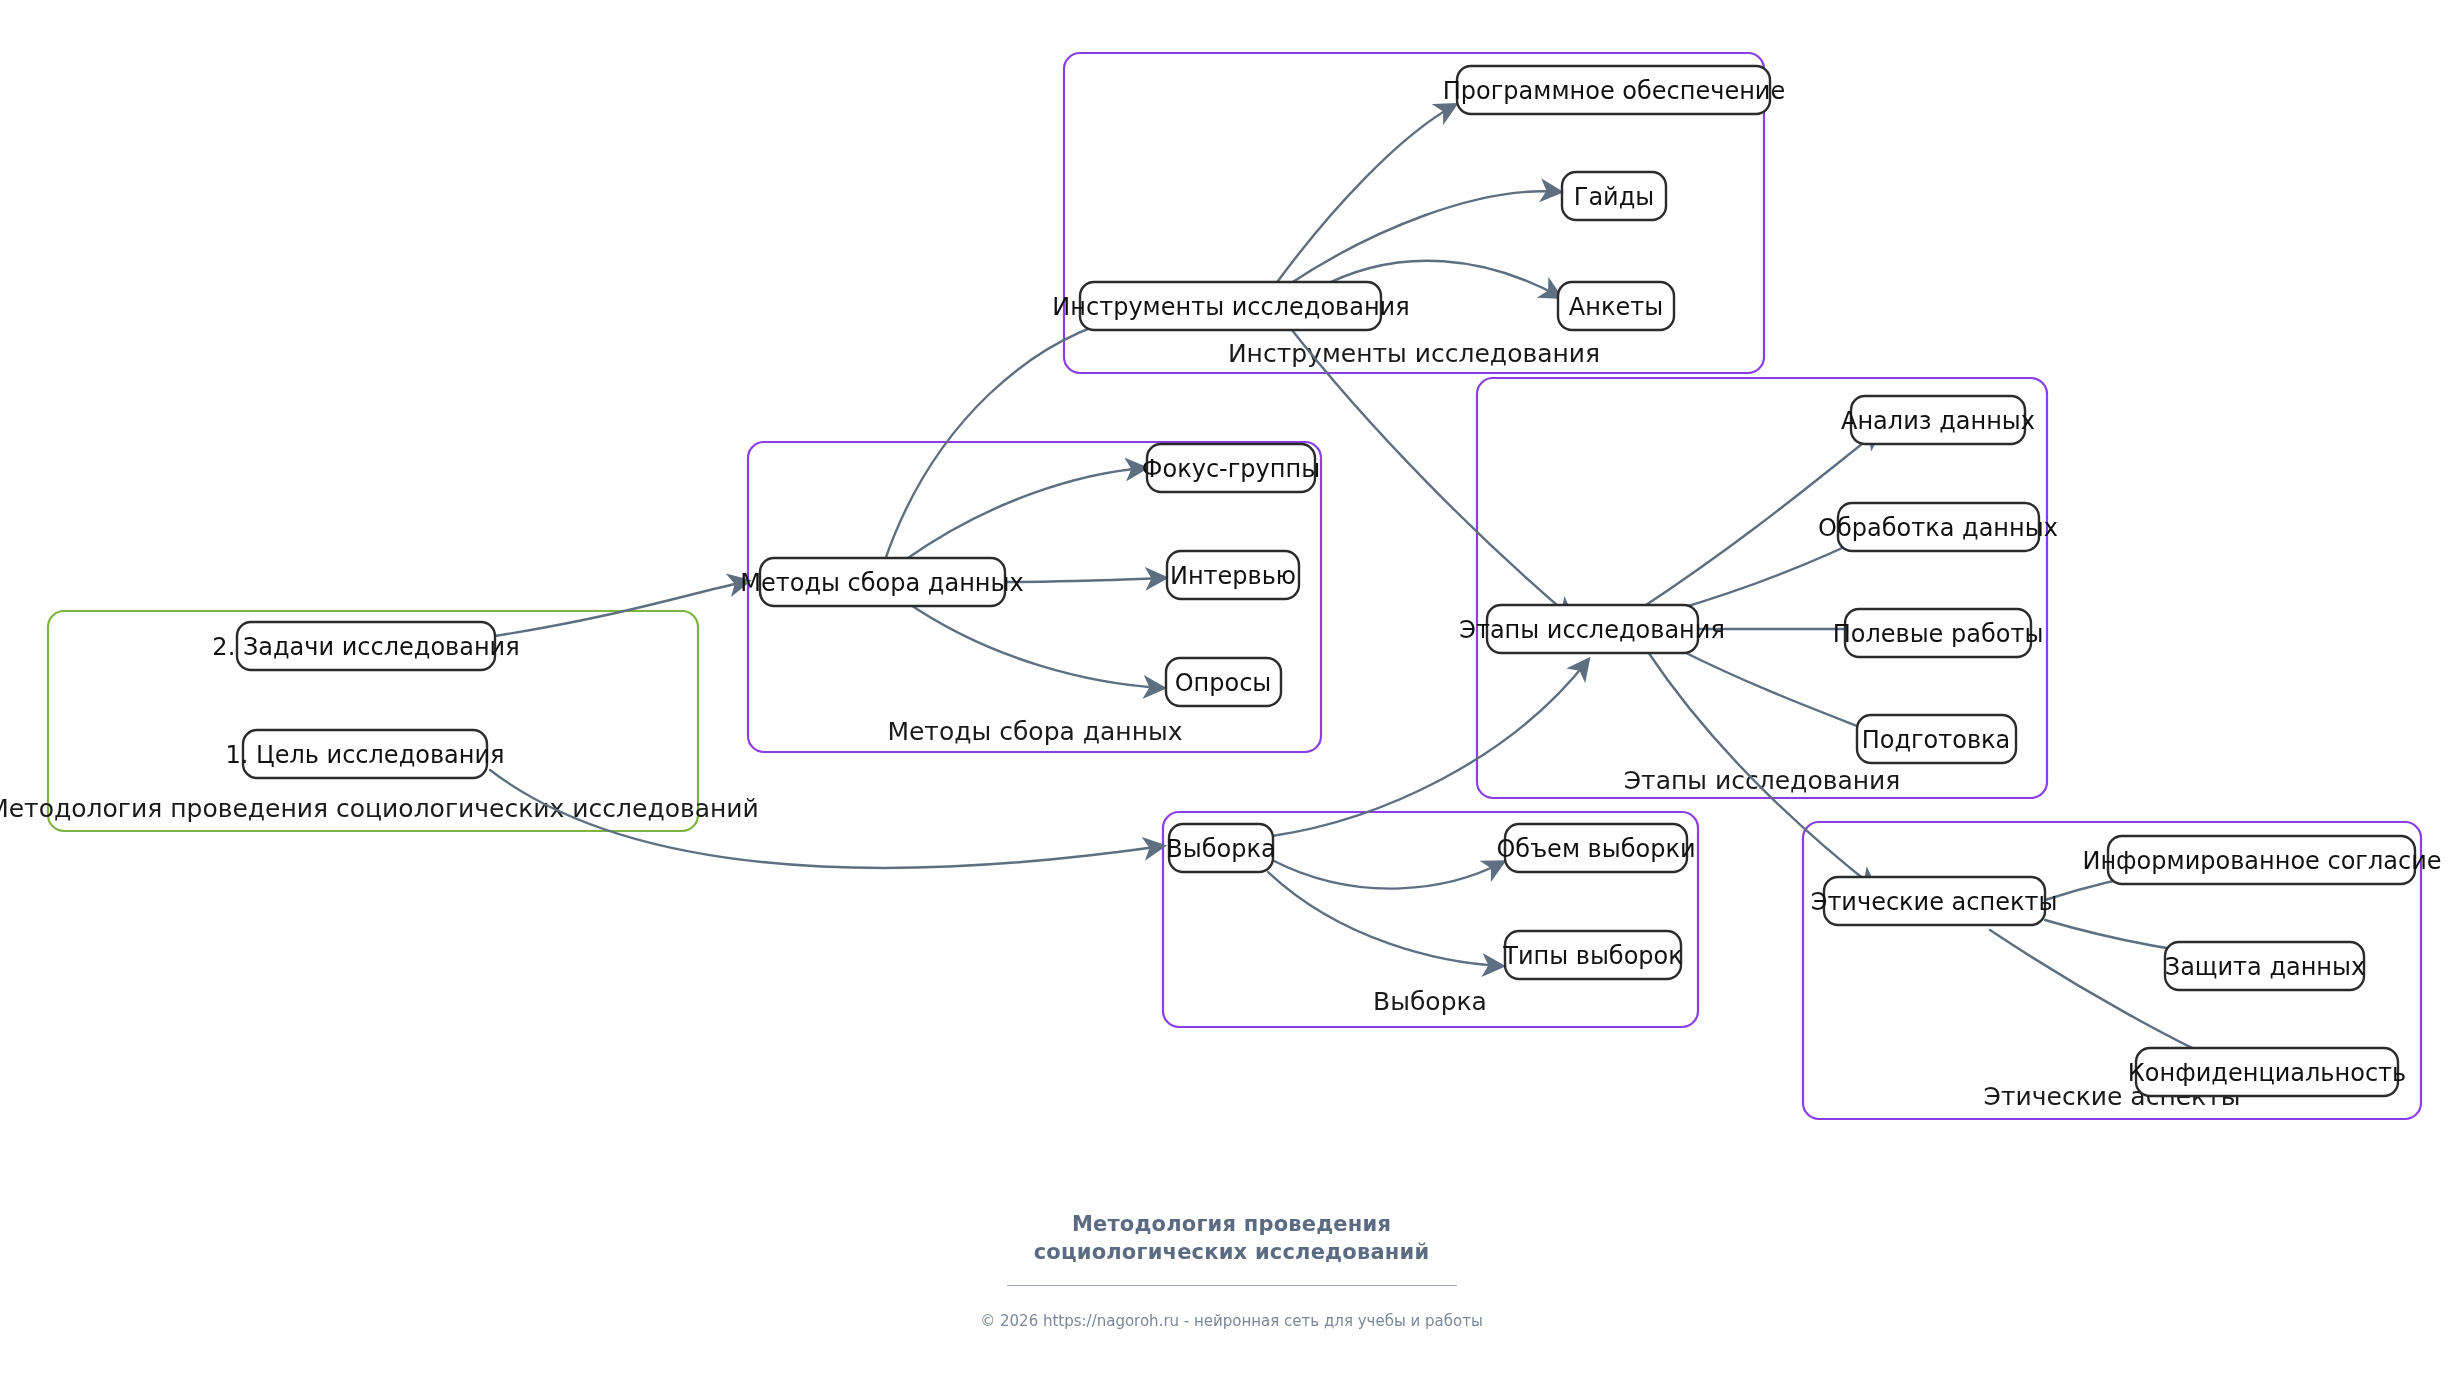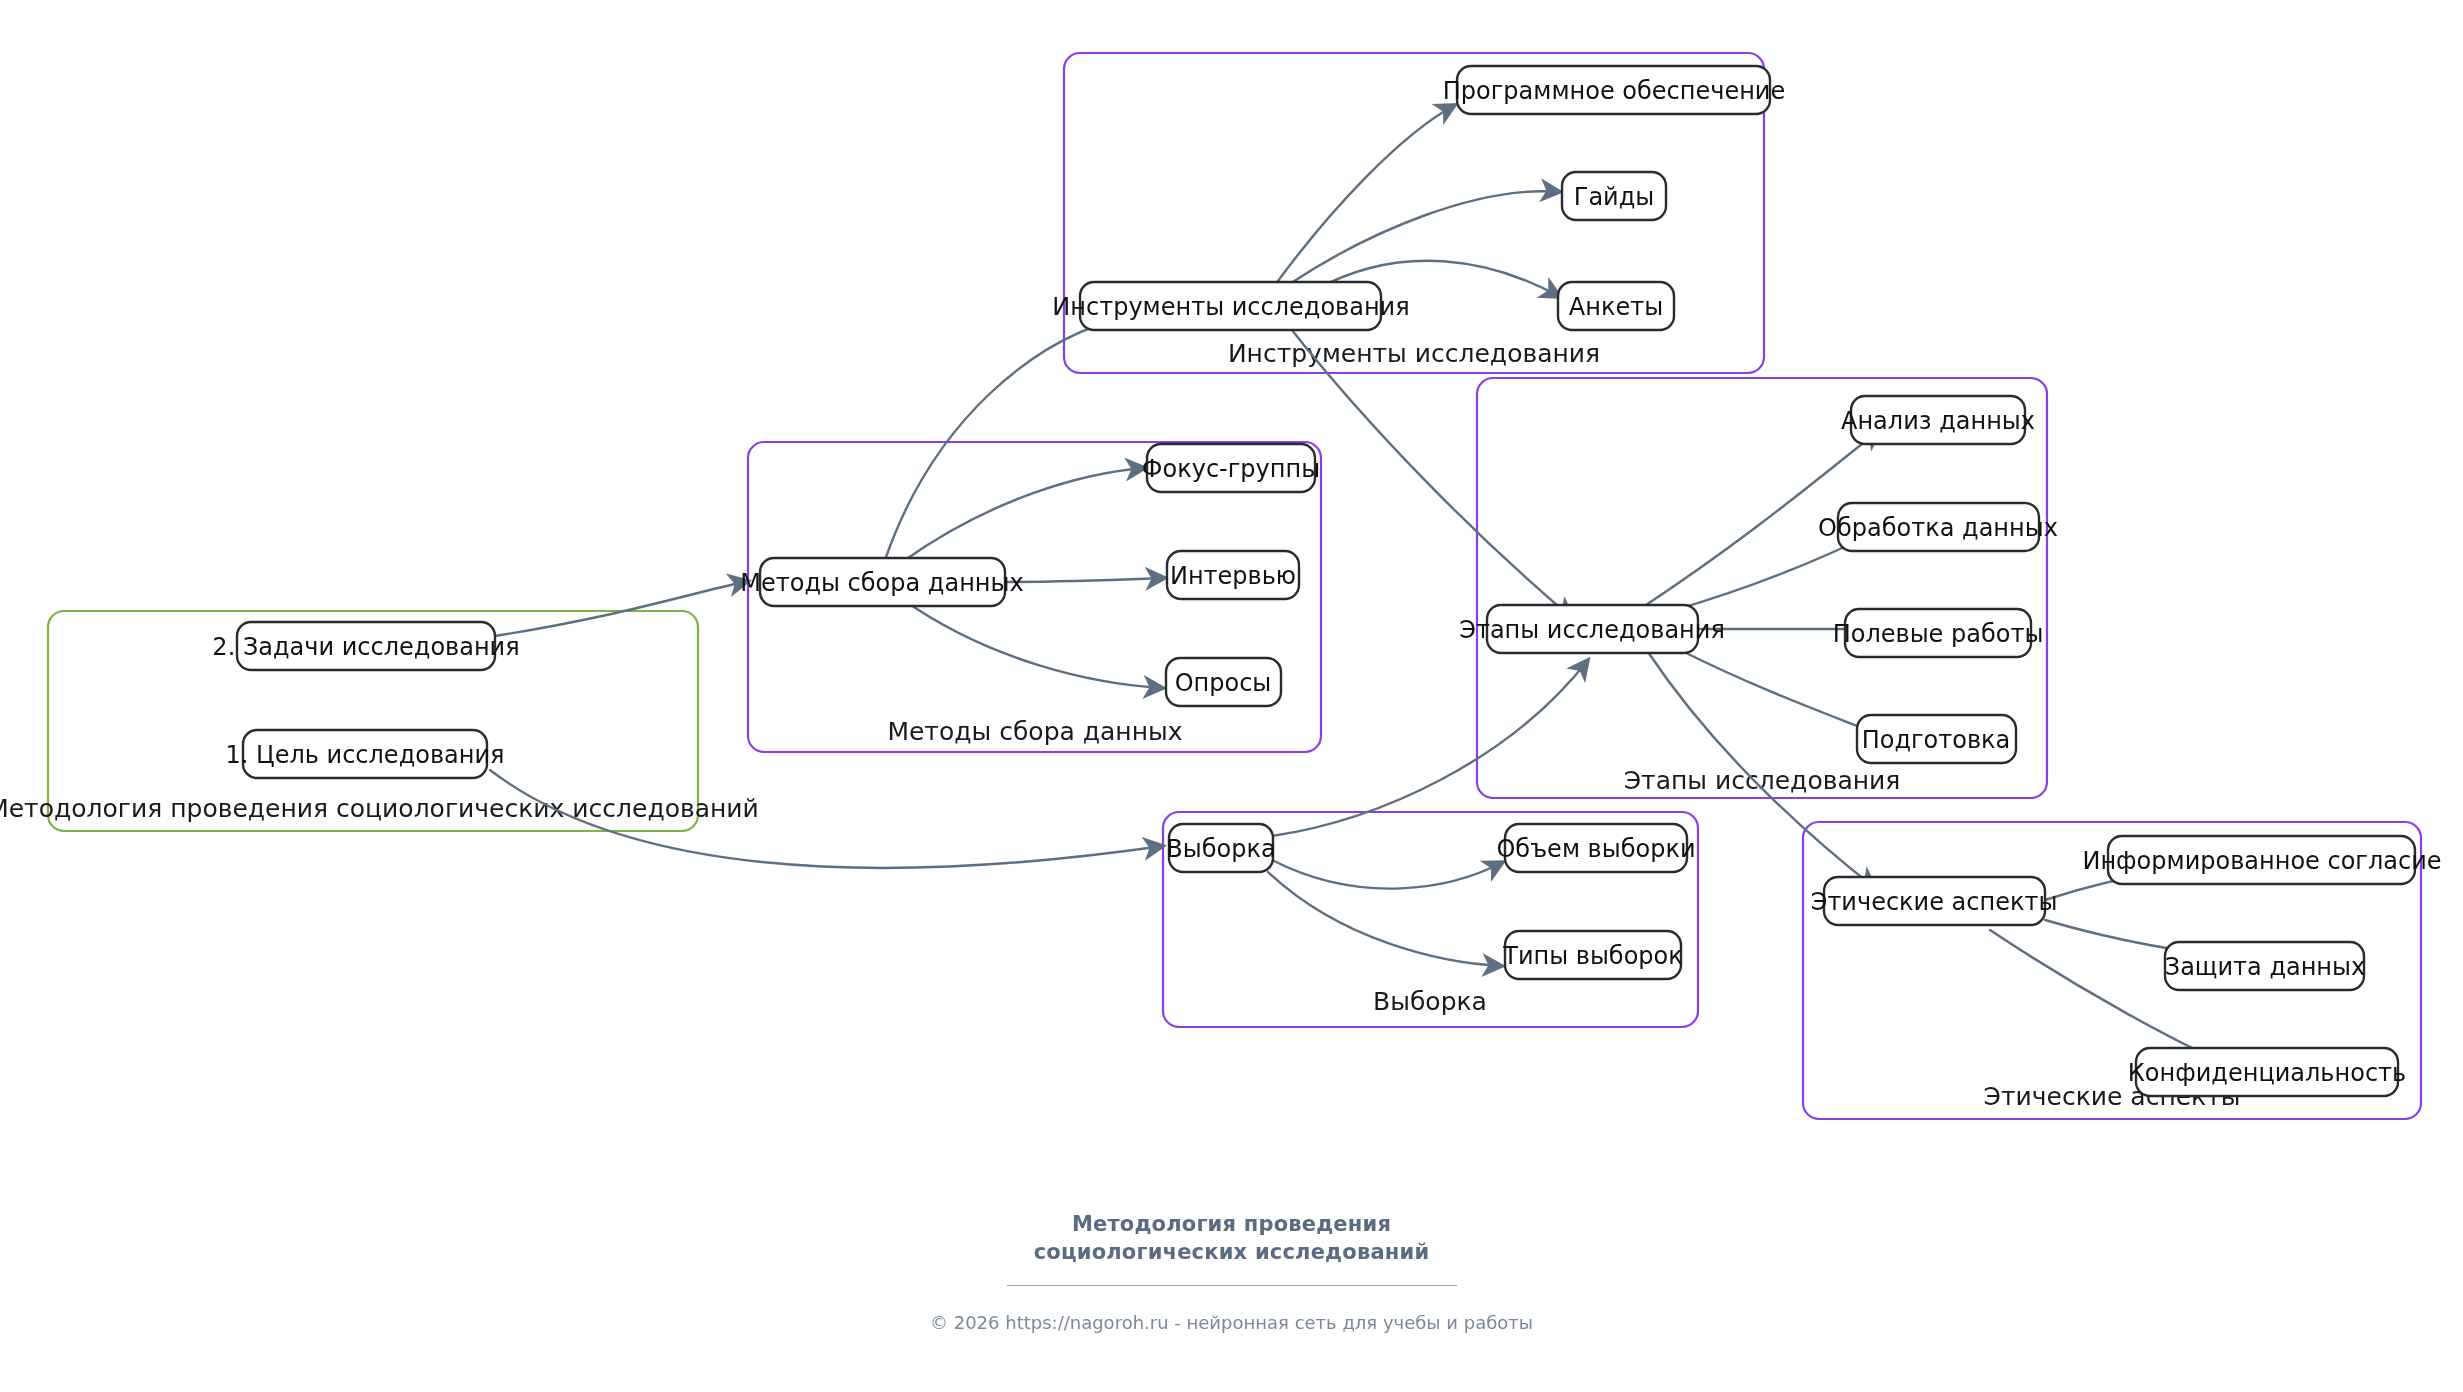--- a/index.html
+++ b/index.html
@@ -68,21 +68,21 @@
     margin: 0 auto;
   }
   .footer-rule {
     width: 450px;
     height: 1px;
     background: #9aa7b8;
     margin: 18px auto 0 auto;
   }
   .footer-copy {
     margin-top: 26px;
-    font-size: 18px;
+    font-size: 15px;
     color: #7b8899;
   }
 </style>
 </head>
 <body>
 
 <div id="diagram-root">
 <svg id="mindmap" viewBox="0 0 2463 1392" xmlns="http://www.w3.org/2000/svg">
   <defs>
     <marker id="arrow" viewBox="0 0 12 12" refX="10" refY="6" markerWidth="10" markerHeight="10" orient="auto-start-reverse">

